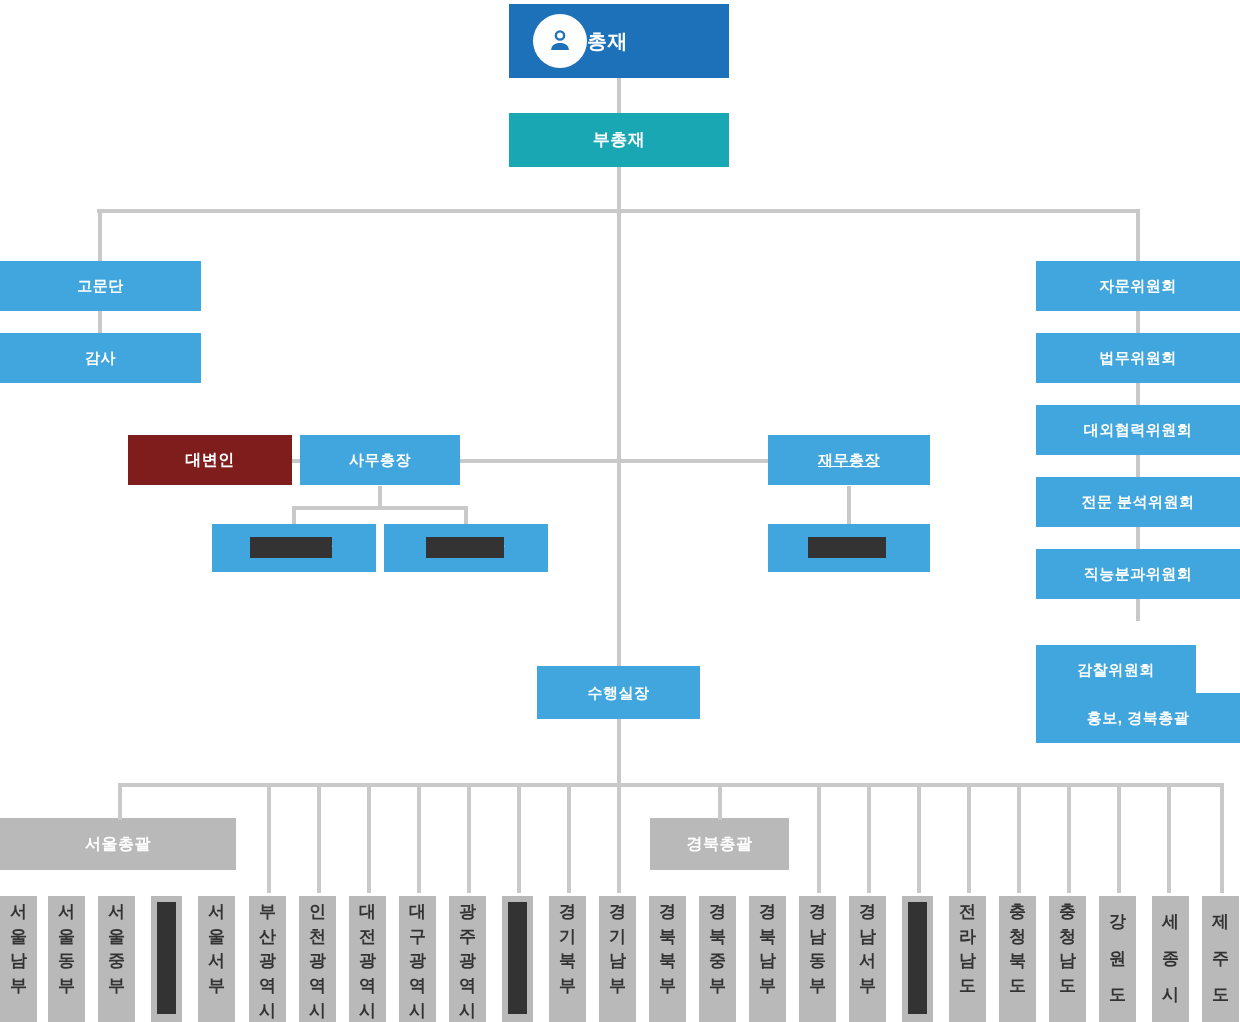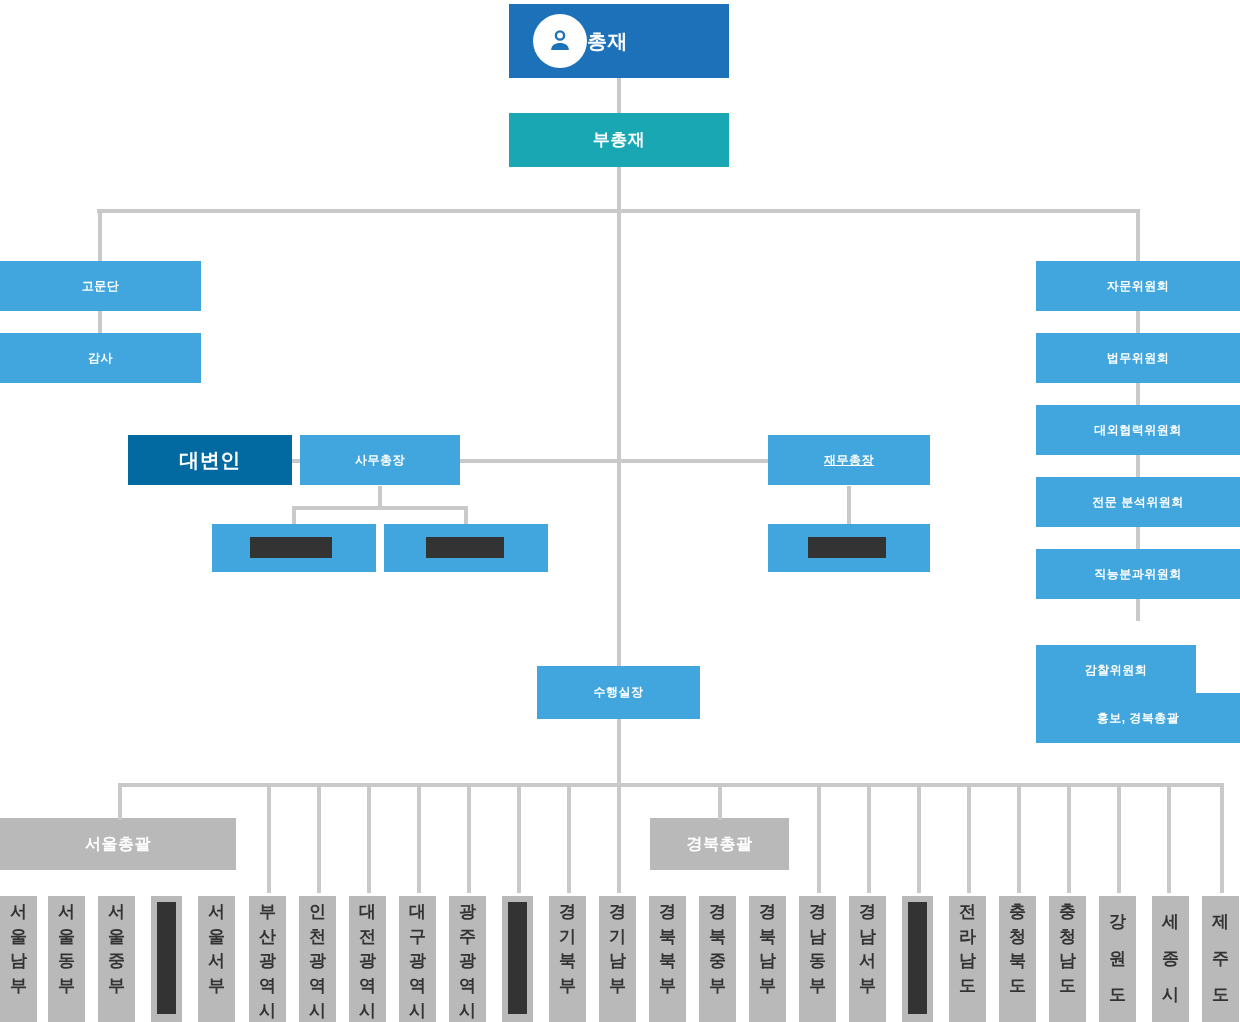--- a/index.html
+++ b/index.html
@@ -52,25 +52,25 @@
     background: #ffffff;
     display: flex; align-items: center; justify-content: center;
   }
   .avatar svg { display: block; }
   .node.vice {
     background: #1aa7b4;
     font-size: 17px;
   }
   .node.blue {
     background: #41a6dd;
-    font-size: 12px;
+    font-size: 15px;
   }
   .node.muted {
-    background: #0369a1;
-    font-size: 20px;
+    background: #7f1d1d;
+    font-size: 16px;
   }
   .node.gray {
     background: #b9b9b9;
     font-size: 16px;
   }
 
   
   .vnode {
     position: absolute;
     background: #b9b9b9;

